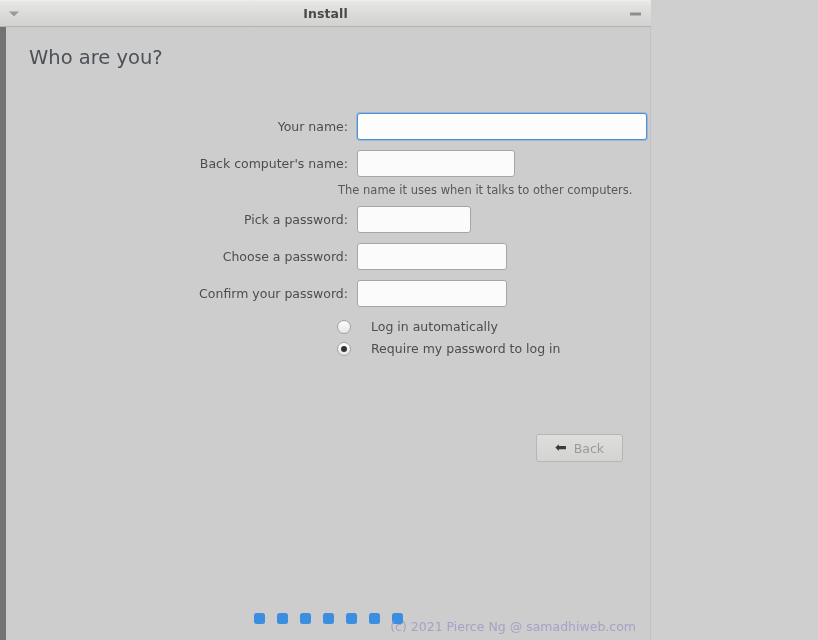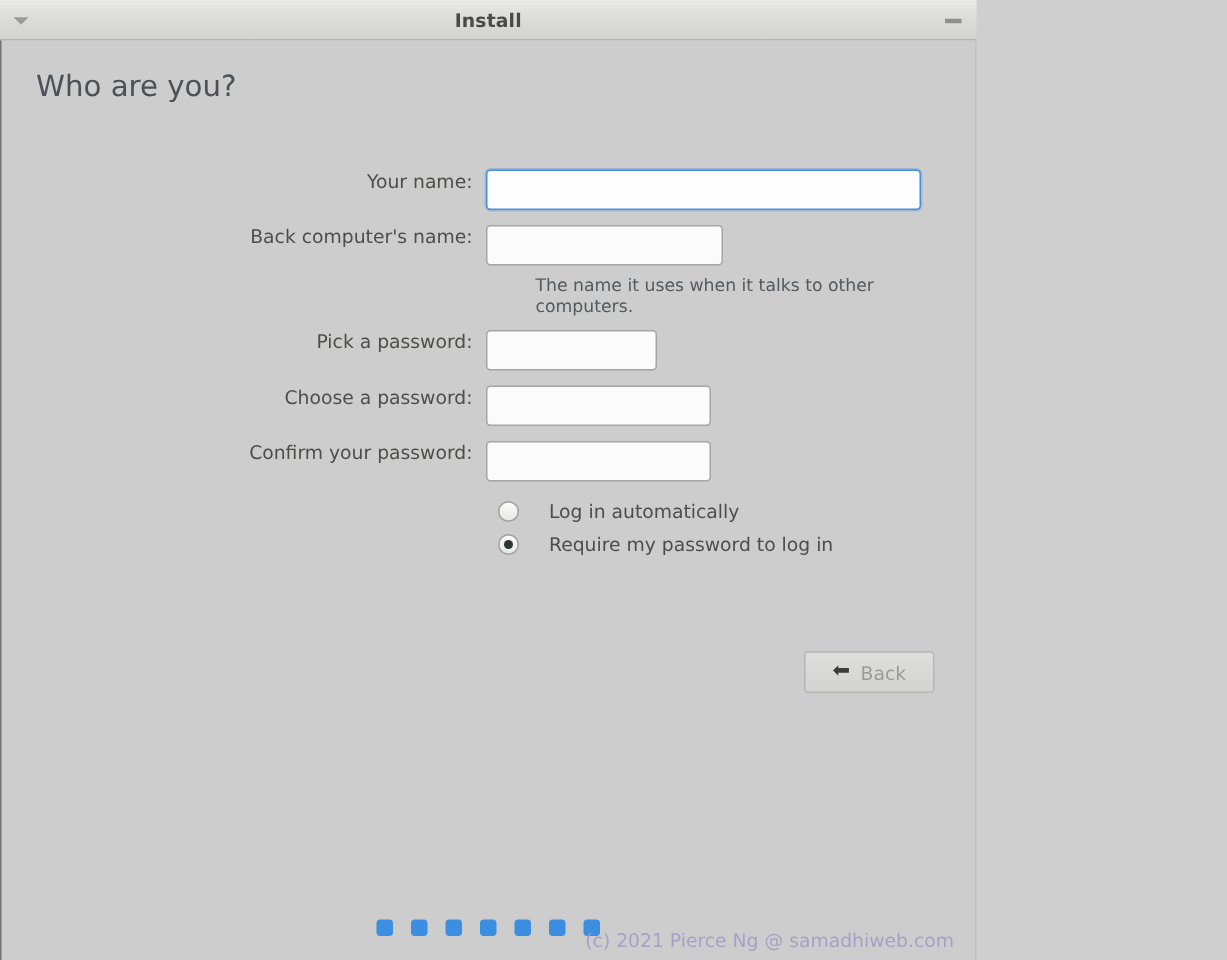--- a/index.html
+++ b/index.html
@@ -66,21 +66,21 @@
     height: 0;
     border-top: 3px solid #8f8f8d;
     cursor: pointer;
   }
 
   
   .content {
     position: relative;
     flex: 1 1 auto;
     background: #cdcdcd;
-    border-left: 1px solid #737373;
+    border-left: 6px solid #737373;
     border-right: 1px solid #c2c2c2;
     box-sizing: border-box;
   }
 
   .page-title {
     position: absolute;
     left: 23px;
     top: 19px;
     font-size: 19.5px;
     color: #4c5157;
@@ -91,21 +91,23 @@
 
   
   .form {
     position: absolute;
     left: 0;
     top: 86px;
     width: 100%;
   }
   .form-row {
     display: flex;
+    align-items: center;
     margin-bottom: 10px;
+    padding-left: 28px;
   }
   .form-label {
     width: 323px;
     text-align: right;
     padding-right: 9px;
     box-sizing: border-box;
     font-size: 12.5px;
     color: #4d4d4b;
     user-select: none;
   }
@@ -130,21 +132,20 @@
     border: 1px solid #4a90d9;
     box-shadow: 0 0 0 1px rgba(74,144,217,0.35);
     background: #fdfdfd;
   }
   .form-input.focused::after { content: ""; }
 
   .helper-row {
     display: flex;
     margin-top: -4px;
     margin-bottom: 9px;
-    gap: 24px;
   }
   .helper-spacer { width: 323px; flex: 0 0 323px; }
   .helper-text {
     padding-left: 9px;
     font-size: 11.5px;
     color: #55595c;
     user-select: none;
   }
 
   

